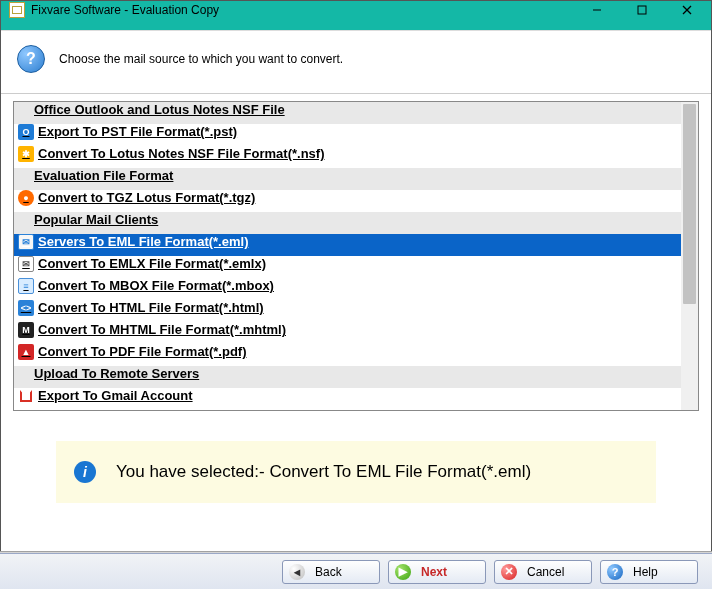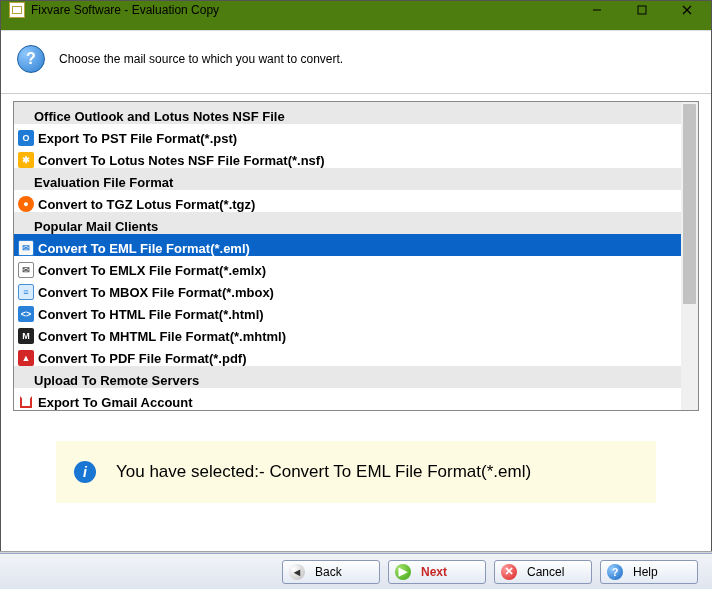--- a/index.html
+++ b/index.html
@@ -10,21 +10,21 @@
     width: 712px;
     height: 589px;
     overflow: hidden;
     border: 1px solid #555;
   }
   .titlebar {
     height: 30px;
     display: flex;
     align-items: center;
     padding: 0 2px 11px 8px;
-    background: #4d7c0f;
+    background: #14b8a6;
     border-bottom: 1px solid #ddd;
   }
   .titlebar .app-icon {
     width: 16px; height: 16px;
     margin-right: 6px;
     display:inline-flex;align-items:center;justify-content:center;
   }
   .titlebar .title {
     flex: 1;
     font-size: 12px;
@@ -68,27 +68,28 @@
   .scrollbar {
     position:absolute; right:0; top:0; bottom:0; width:17px;
     background:#f0f0f0;
   }
   .scrollbar .thumb {
     position:absolute; left:2px; right:2px; top:2px; height:200px;
     background:#c2c2c2; border-radius:1px;
   }
 
   .row {
-    display:flex; align-items:flex-end;
+    display:flex; align-items:flex-start;
     height:22px;
     padding-left:4px;
     font-size:13px;
     font-weight:bold;
     color:#000;
     white-space:nowrap;
+    text-decoration:underline;
   }
   .row.header-row {
     background:#e8e8e8;
     padding-left:20px;
   }
   .row.item-row { background:#fff; cursor:default; }
   .row.item-row.selected { background:#0a64c8; color:#fff; }
   .row .row-icon {
     width:16px;height:16px;margin-right:4px;
     display:inline-flex;align-items:center;justify-content:center;
@@ -220,21 +221,21 @@
         </span>
         <span class="row-label">Convert to TGZ Lotus Format(*.tgz)</span>
       </div>
       <div class="row header-row">
         <span class="row-label">Popular Mail Clients</span>
       </div>
       <div class="row item-row selected">
         <span class="row-icon">
           <span class="ico ico-eml">✉</span>
         </span>
-        <span class="row-label">Convert To EML File Format(*.eml)</span>
+        <span class="row-label">Servers To EML File Format(*.eml)</span>
       </div>
       <div class="row item-row">
         <span class="row-icon">
           <span class="ico ico-emlx">✉</span>
         </span>
         <span class="row-label">Convert To EMLX File Format(*.emlx)</span>
       </div>
       <div class="row item-row">
         <span class="row-icon">
           <span class="ico ico-mbox">≡</span>

